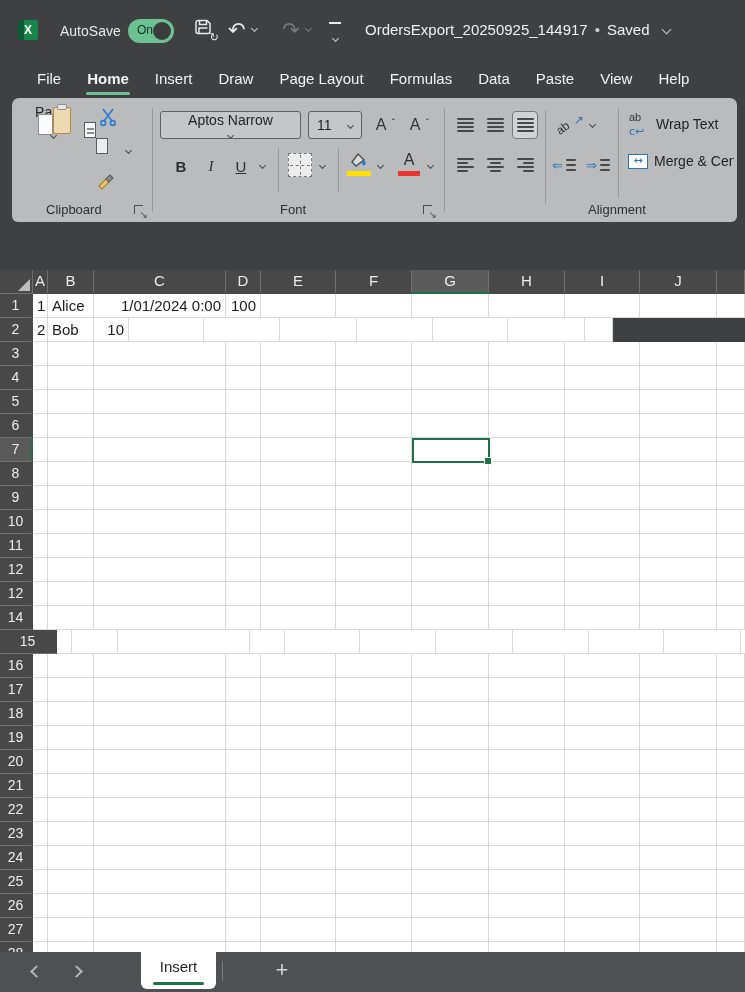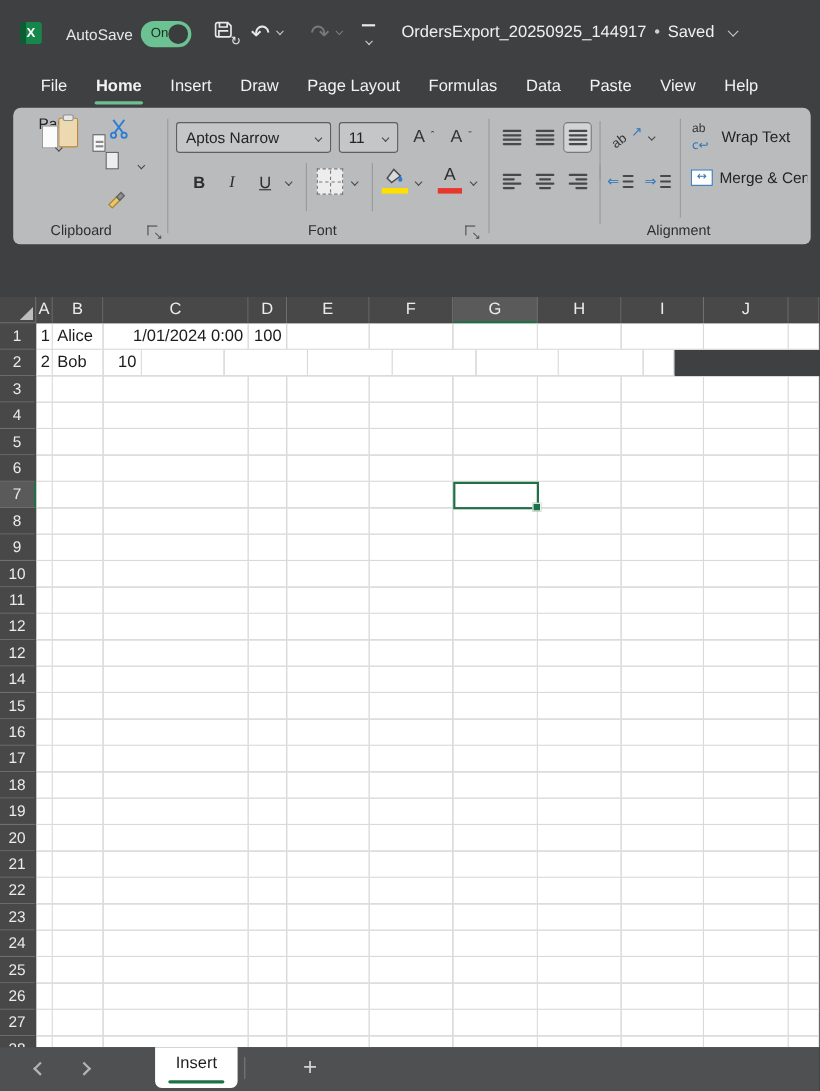--- a/index.html
+++ b/index.html
@@ -81,21 +81,21 @@
     background:#8a8b8c; box-shadow:0 4px 0 #8a8b8c; }
   .painter-btn { position:absolute; left:84px; top:72px; }
   .clip-sep { left:140px; }
   .g-clip .grp-label { left:34px; }
   .g-clip .launcher { left:121px; bottom:4px; }
 
   
   .combo { position:absolute; height:28px; background:#c5c6c7; border:1px solid #5e5f60;
     border-radius:3px; font-size:14px; color:#232425; display:flex; align-items:center;
     padding:0 8px; justify-content:space-between; }
-  .font-name { left:148px; top:13px; width:141px; }
+  .font-name { left:148px; top:13px; width:141px;flex-direction:column; }
   .font-size { left:296px; top:13px; width:54px; }
   .sizer { position:absolute; top:13px; width:30px; height:28px; font-size:16px; color:#333435;
     text-align:center; line-height:28px; }
   .sizer::before { content:"A"; }
   .sizer .mark { position:absolute; top:-1px; right:1px; font-size:10px; color:#333435; }
   .grow-btn { left:354px; } .shrink-btn { left:388px; }
   .fmt-btn { position:absolute; top:54px; height:28px; border:none; background:none; font-size:15px;
     color:#2d2e2f; }
   .bold-btn { left:158px; width:22px; font-weight:bold; }
   .italic-btn { left:190px; width:18px; font-style:italic; font-family:"Liberation Serif", serif; }
@@ -636,21 +636,21 @@
           <div class="g-cell num" style="width: 35px;"></div>
           <div class="g-cell" style="width: 75px;"></div>
           <div class="g-cell" style="width: 76px;"></div>
           <div class="g-cell" style="width: 77px;"></div>
           <div class="g-cell" style="width: 76px;"></div>
           <div class="g-cell" style="width: 75px;"></div>
           <div class="g-cell" style="width: 77px;"></div>
           <div class="g-cell" style="width: 28px;"></div>
         </div>
         <div class="g-row">
-          <div class="g-rh" style="width: 33px; height: 24px;">15</div>
+          <div class="g-rh" style="width: 57px; height: 24px;">15</div>
           <div class="g-cell num" style="width: 15px;"></div>
           <div class="g-cell" style="width: 46px;"></div>
           <div class="g-cell num" style="width: 132px;"></div>
           <div class="g-cell num" style="width: 35px;"></div>
           <div class="g-cell" style="width: 75px;"></div>
           <div class="g-cell" style="width: 76px;"></div>
           <div class="g-cell" style="width: 77px;"></div>
           <div class="g-cell" style="width: 76px;"></div>
           <div class="g-cell" style="width: 75px;"></div>
           <div class="g-cell" style="width: 77px;"></div>

